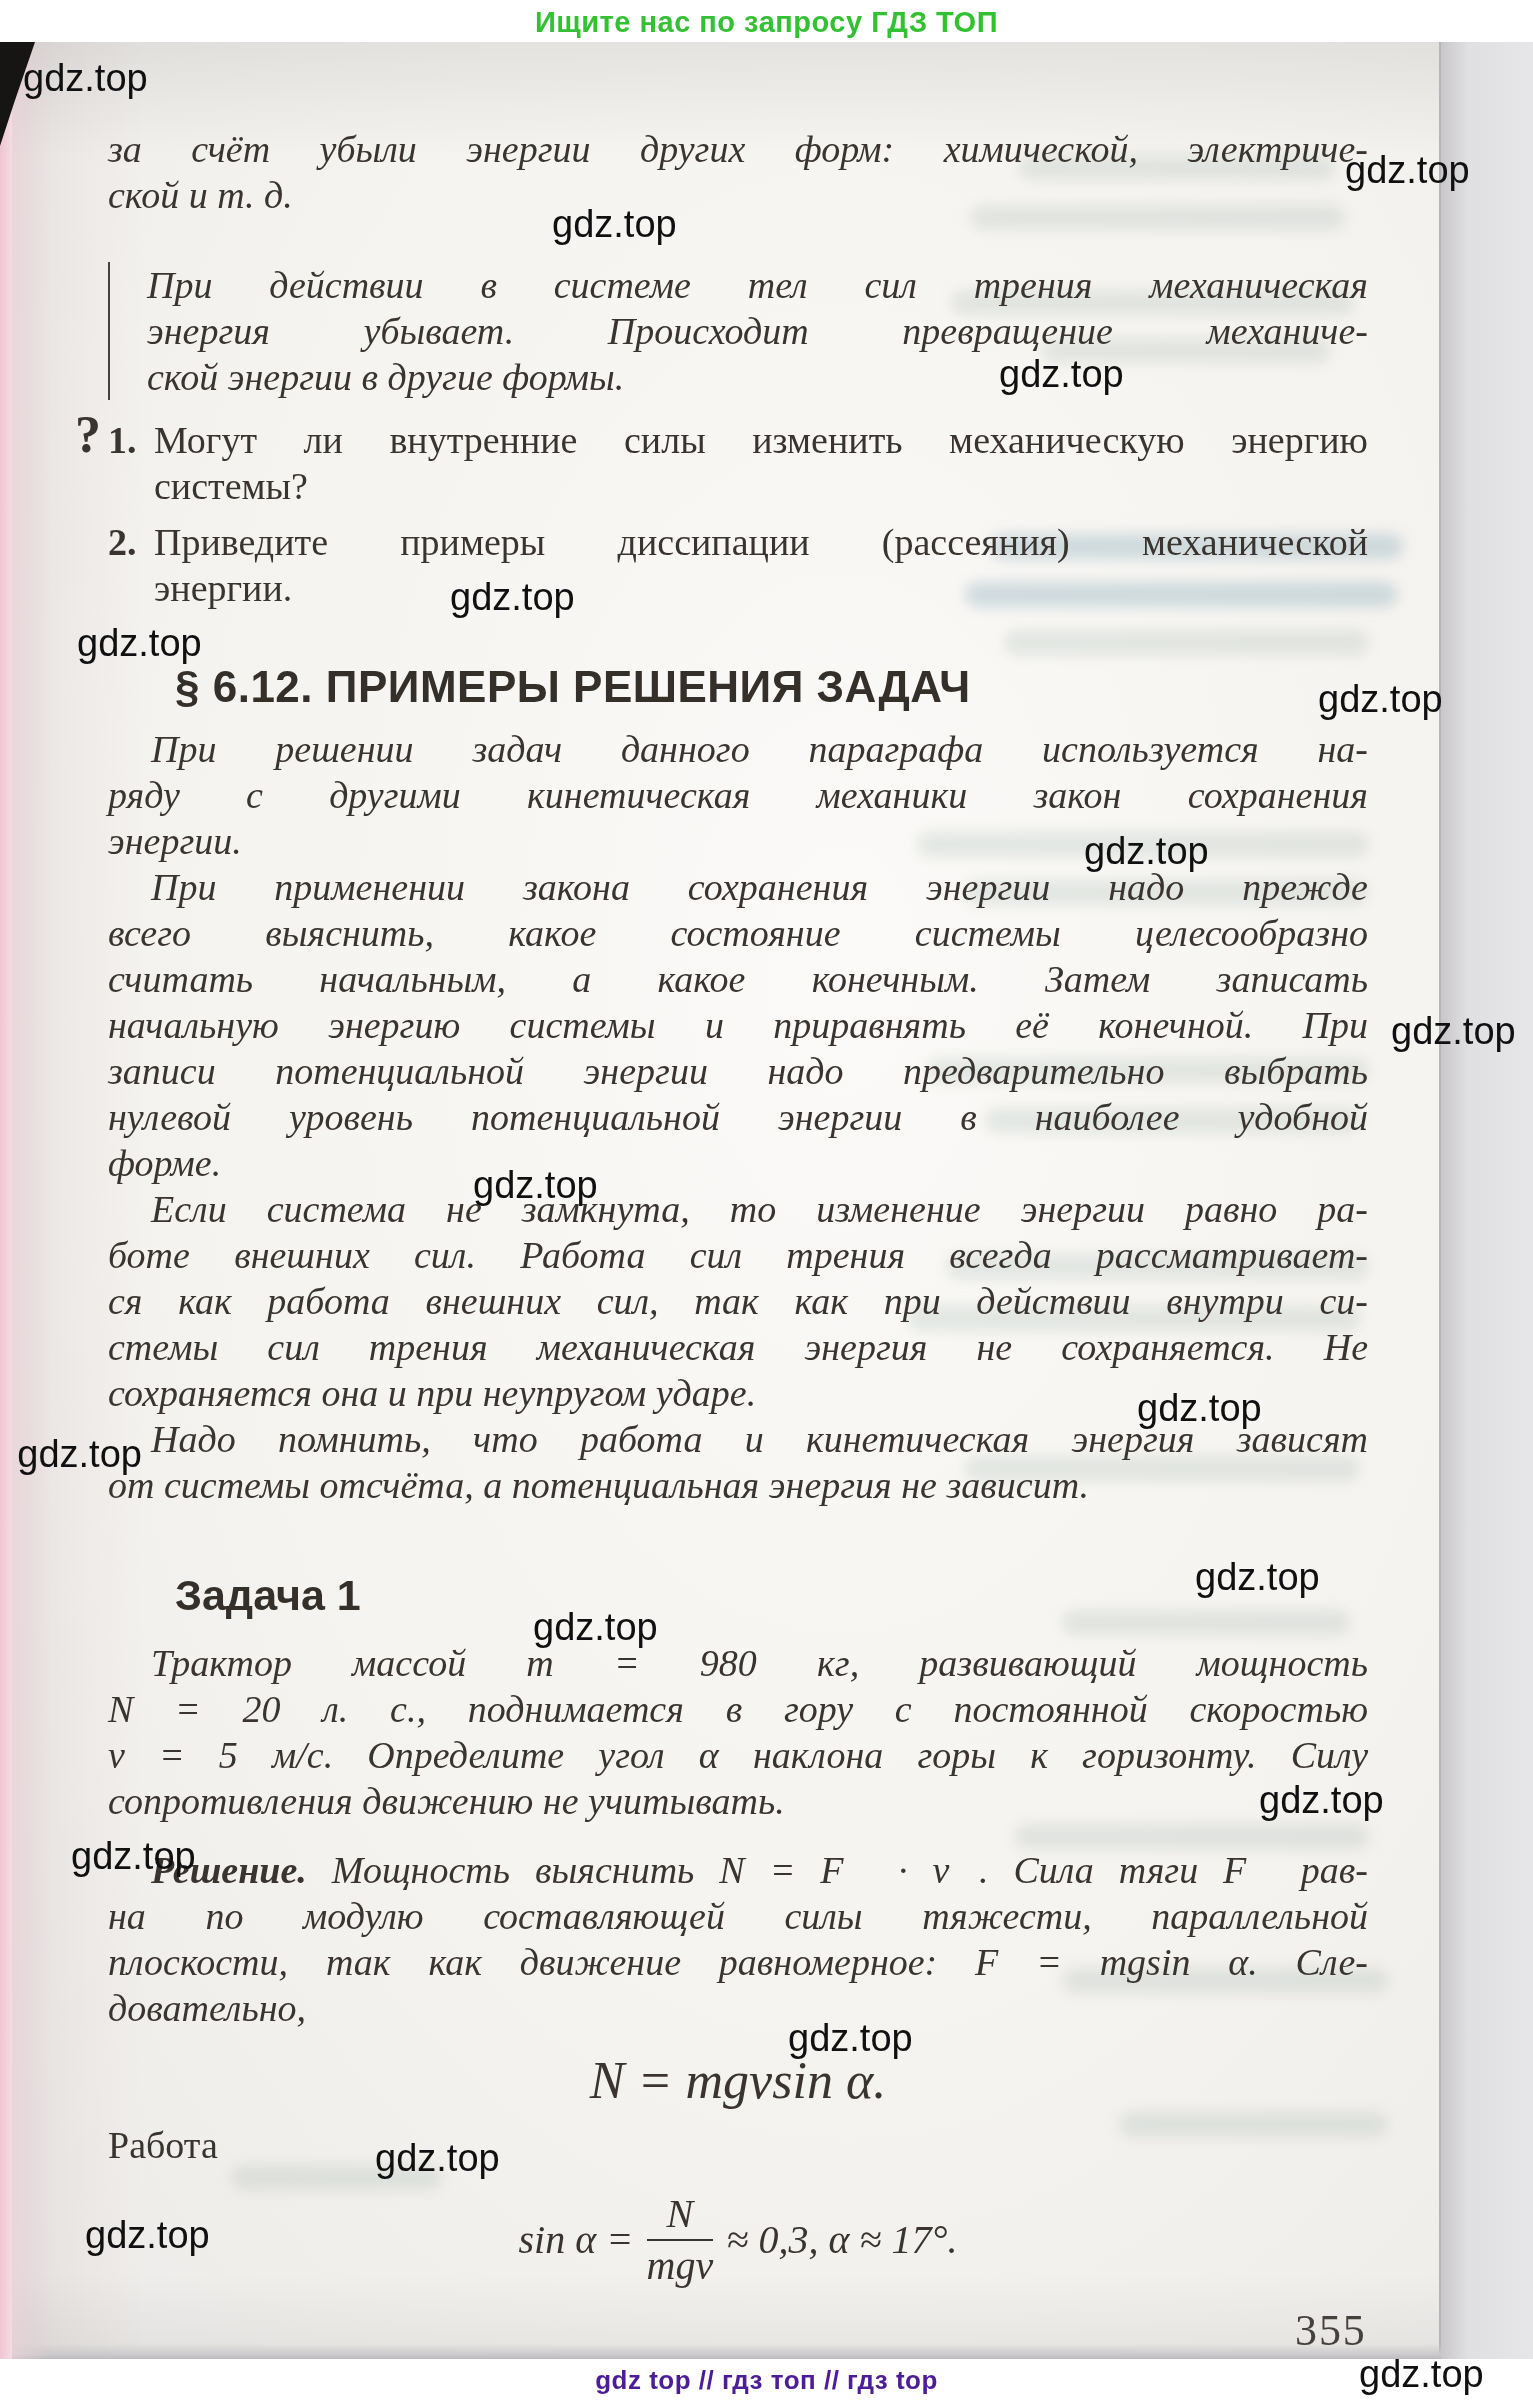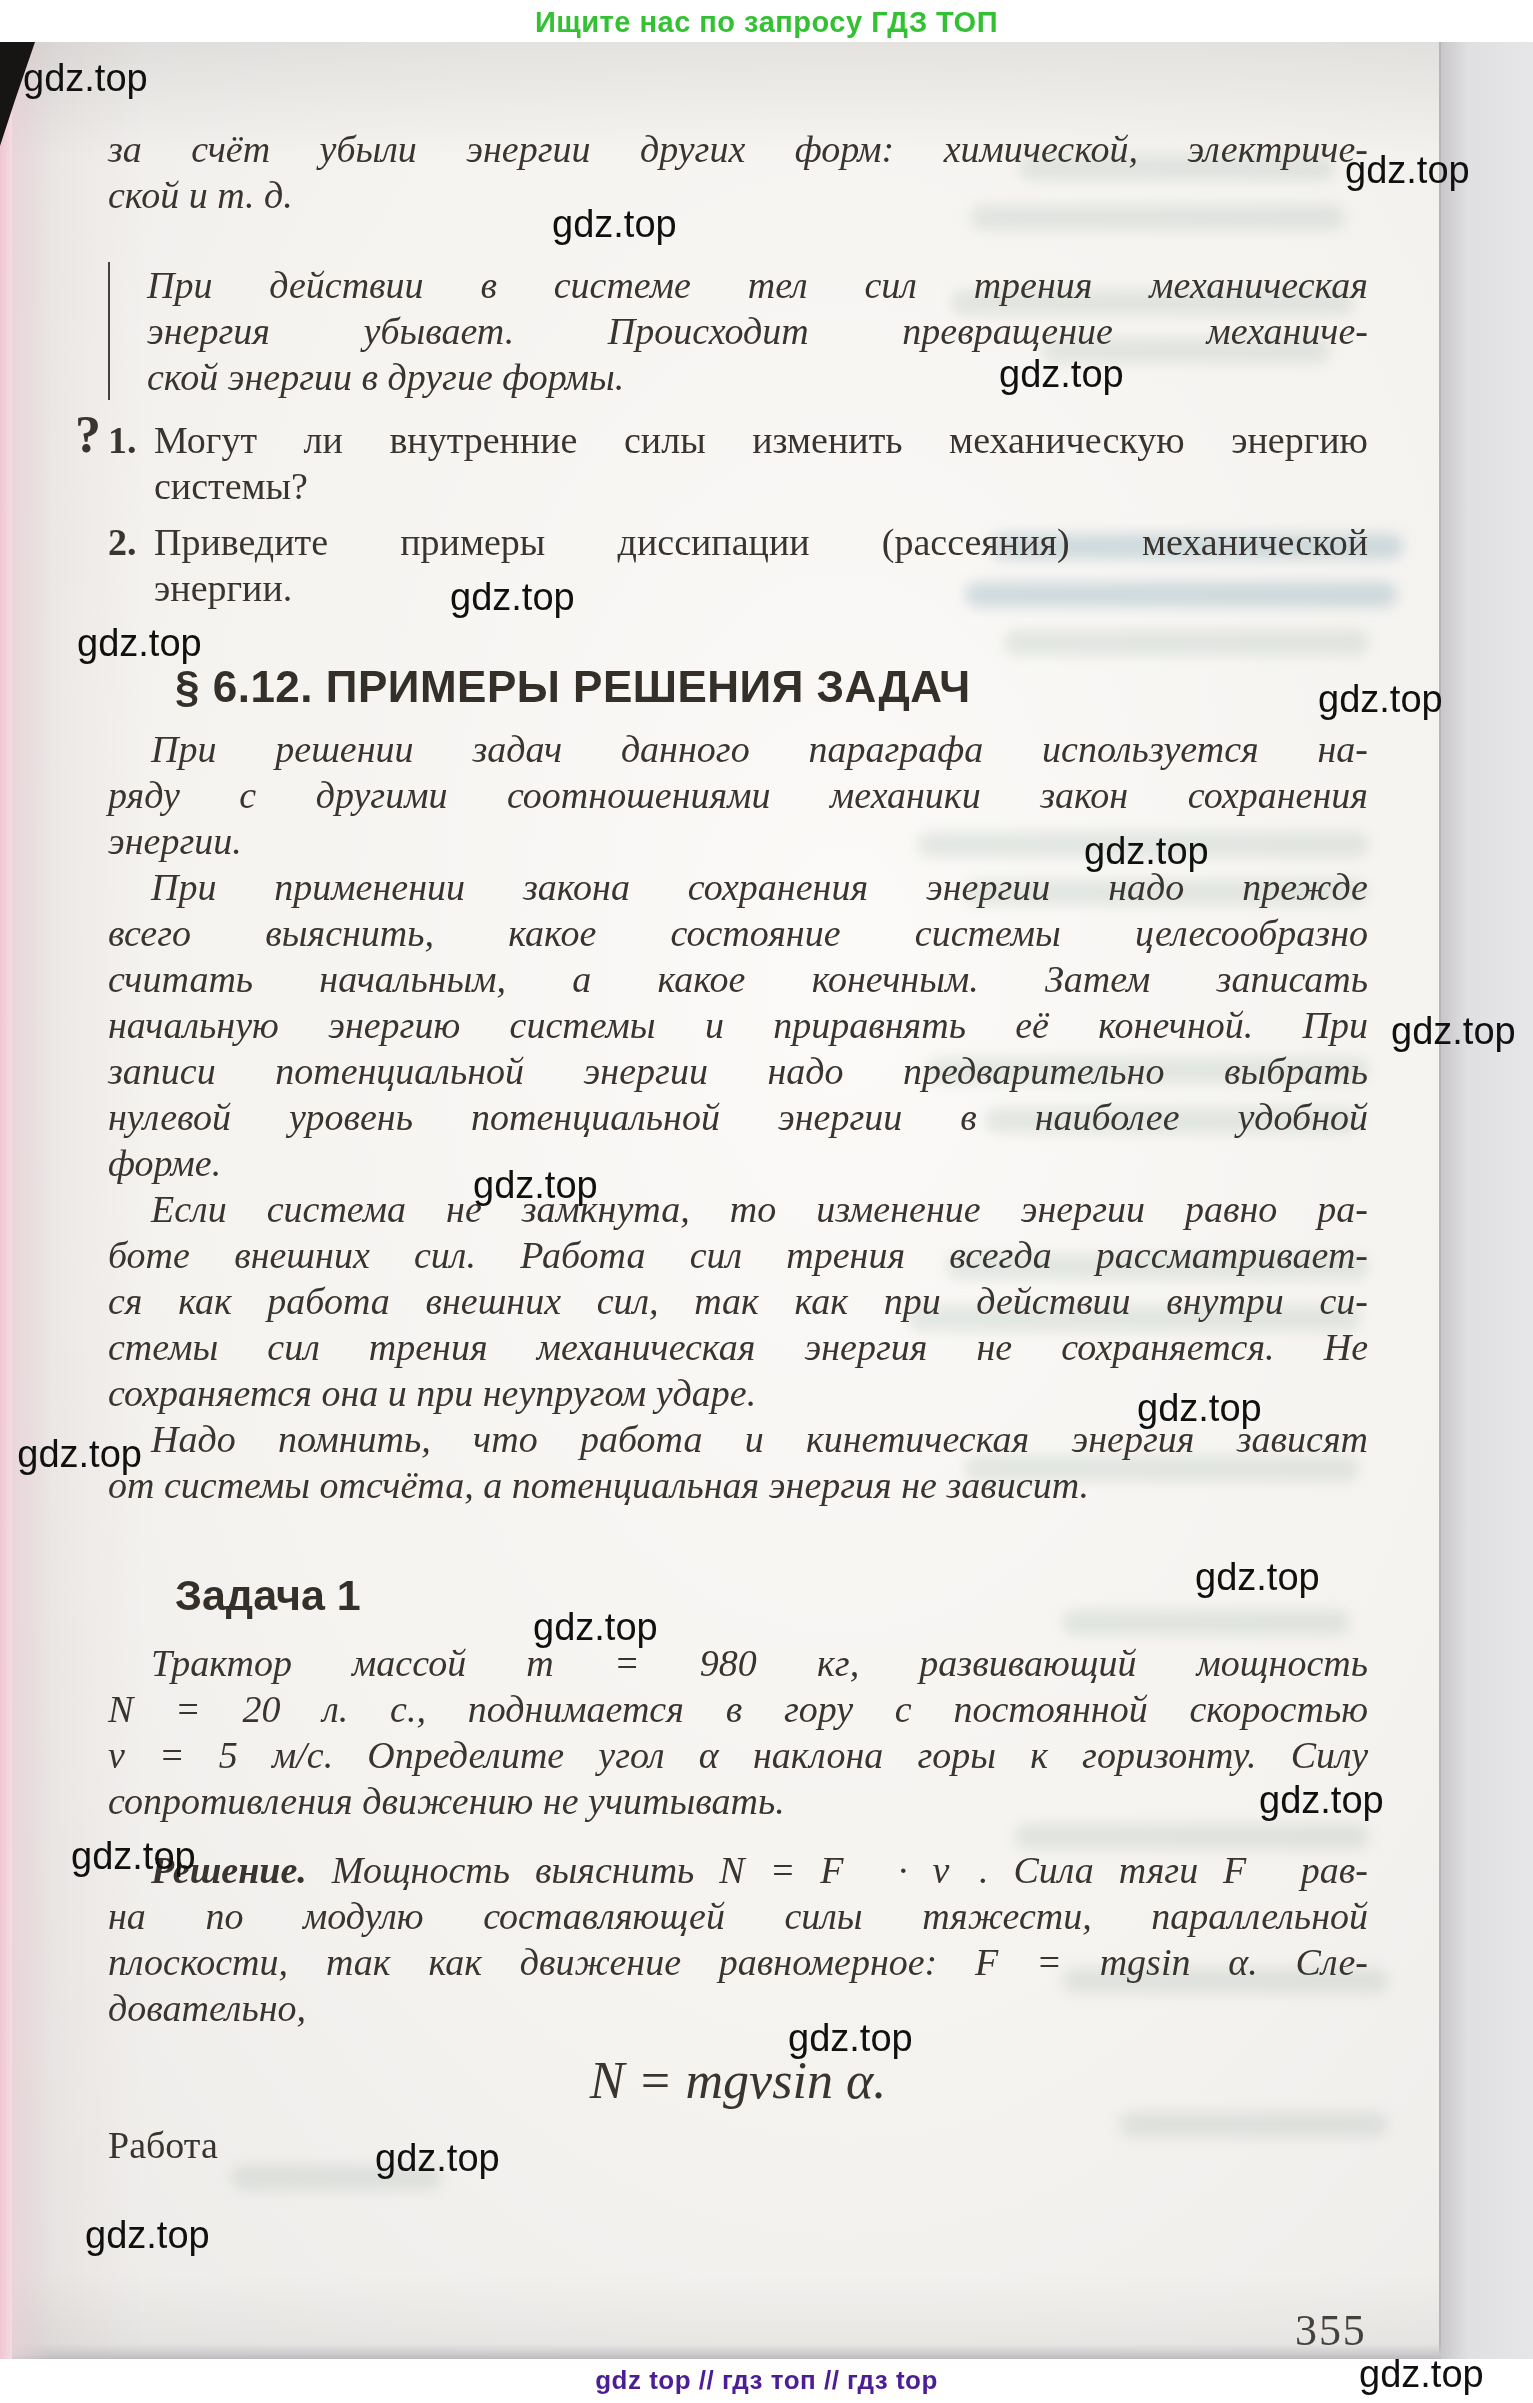--- a/index.html
+++ b/index.html
@@ -176,21 +176,21 @@
             <div class="jline">Приведите примеры диссипации (рассеяния) механической</div>
             <div class="jline eline">энергии.</div>
           </div>
         </div>
       </div>
 
       <h2 class="section-title">§ 6.12. ПРИМЕРЫ РЕШЕНИЯ ЗАДАЧ</h2>
 
       <div class="para first">
         <div class="jline indent">При решении задач данного параграфа используется на-</div>
-        <div class="jline">ряду с другими соотношениями механики закон сохранения</div>
+        <div class="jline">ряду с другими кинетическая механики закон сохранения</div>
         <div class="jline eline">энергии.</div>
       </div>
 
       <div class="para">
         <div class="jline indent">При применении закона сохранения энергии надо прежде</div>
         <div class="jline">всего выяснить, какое состояние системы целесообразно</div>
         <div class="jline">считать начальным, а какое конечным. Затем записать</div>
         <div class="jline">начальную энергию системы и приравнять её конечной. При</div>
         <div class="jline">записи потенциальной энергии надо предварительно выбрать</div>
         <div class="jline">нулевой уровень потенциальной энергии в наиболее удобной</div>
@@ -225,20 +225,28 @@
         </div>
         <div class="jline">на по модулю составляющей силы тяжести, параллельной</div>
         <div class="jline">плоскости, так как движение равномерное: F = mgsin α. Сле-</div>
         <div class="jline eline">довательно,</div>
       </div>
 
       <div class="formula">N = mgvsin α.</div>
 
       <div class="otsyuda">Работа</div>
 
+      <div class="formula2">
+        <span>sin α =</span>
+        <span class="frac">
+          <span class="num">N</span>
+          <span class="den">mgv</span>
+        </span>
+        <span>≈ 0,3,   α ≈ 17°.</span>
+      </div>
 
     </div>
 
     <div class="page-number">355</div>
 
     <div>
         <div class="wm" style="left: 23px; top: 15.4px;">gdz.top</div>
         <div class="wm" style="left: 1345px; top: 107px;">gdz.top</div>
         <div class="wm" style="left: 552px; top: 161px;">gdz.top</div>
         <div class="wm" style="left: 999px; top: 311px;">gdz.top</div>

